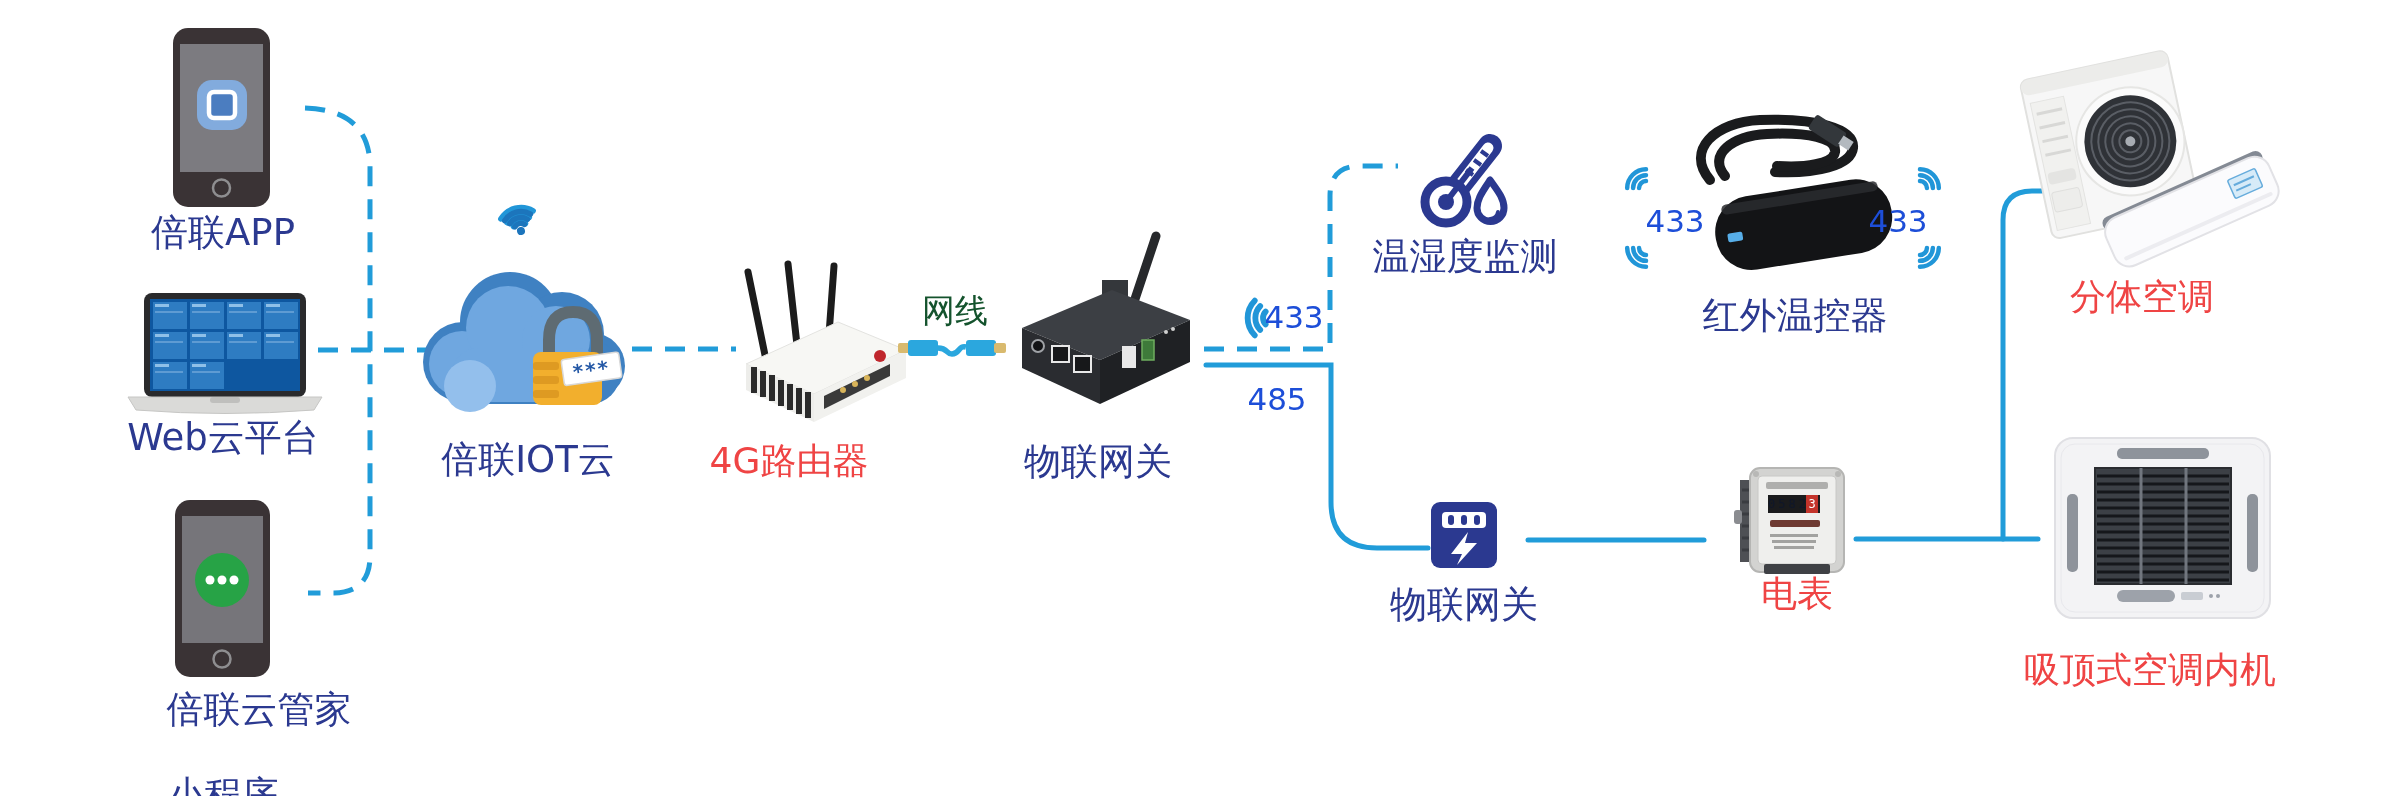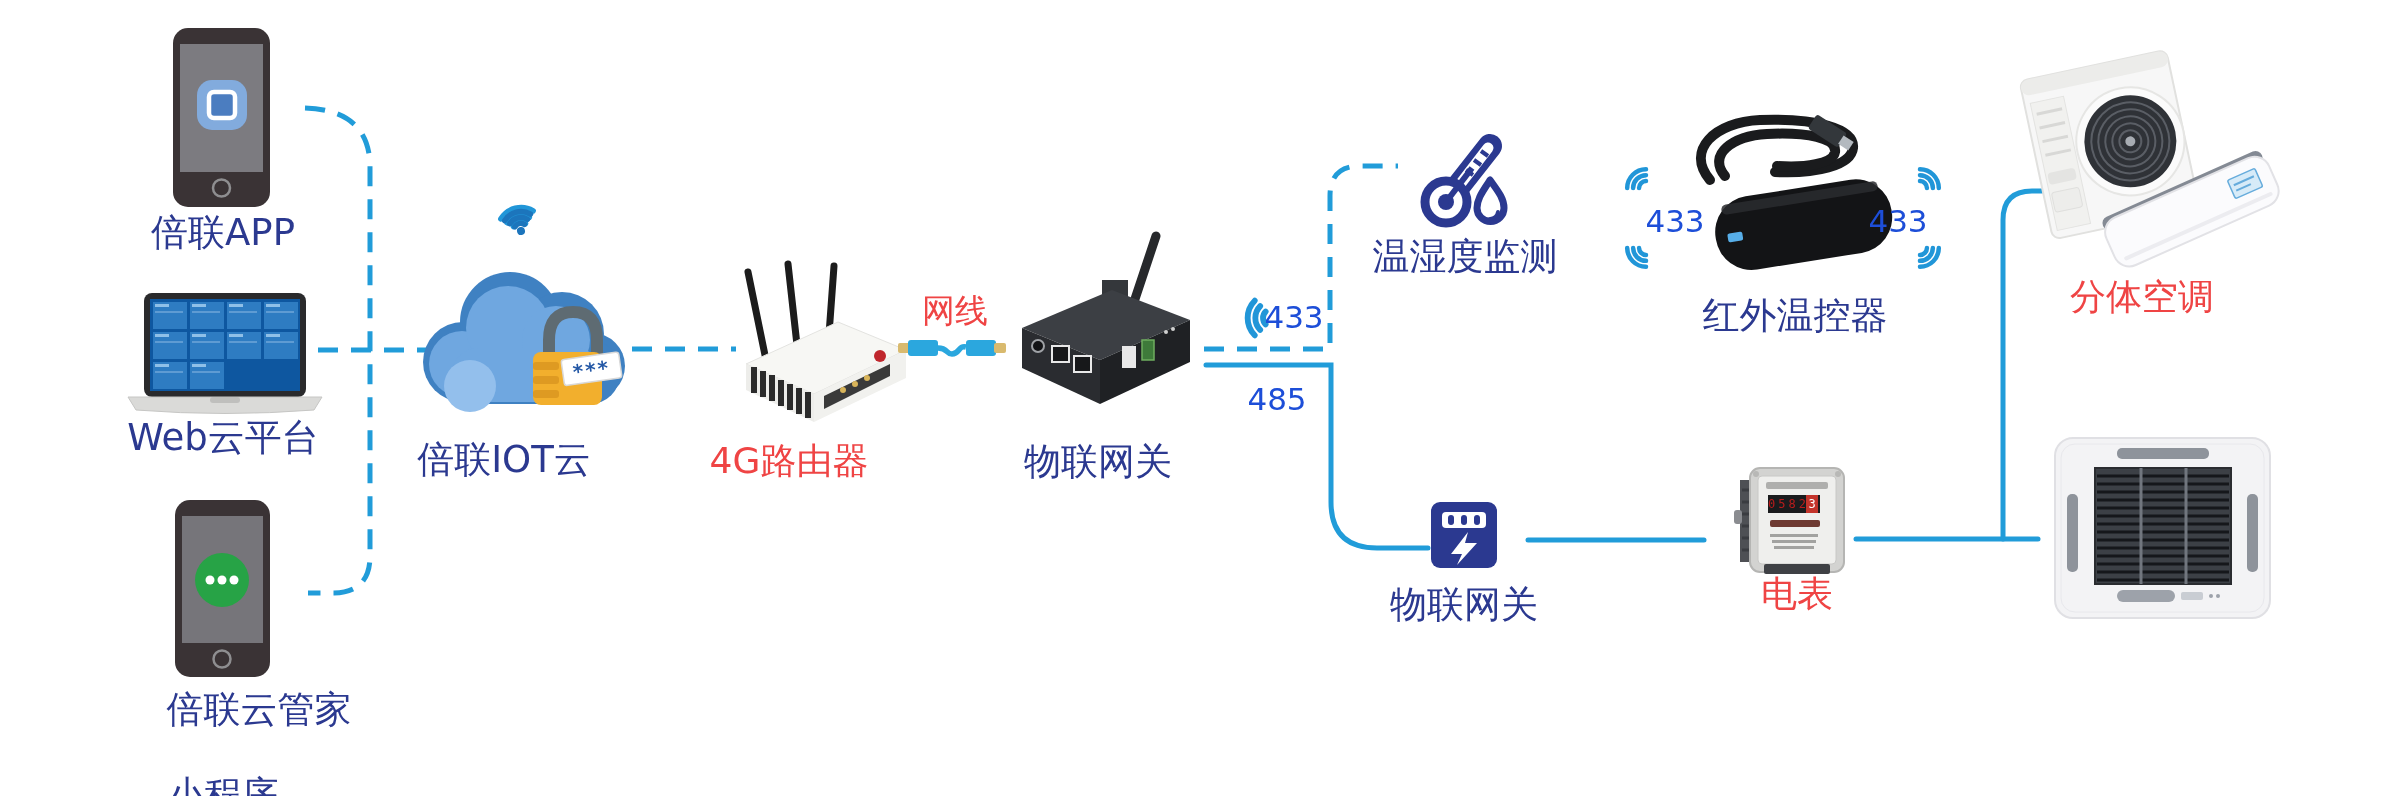--- a/index.html
+++ b/index.html
@@ -4,23 +4,23 @@
 <style>
   html,body{margin:0;padding:0;background:#ffffff;}
   #canvas{position:relative;width:2400px;height:796px;background:#ffffff;overflow:hidden;
           font-family:"DejaVu Sans","Liberation Sans",sans-serif;}
   #art{position:absolute;left:0;top:0;}
   .lbl{position:absolute;transform:translateX(-50%);line-height:1;white-space:nowrap;
        font-family:"DejaVu Sans","Liberation Sans",sans-serif;}
   .navy{color:#2B3990;font-size:37px;}
   .gray{color:#ef4444;font-size:36px;}
   .cyan{color:#1d4ed8;font-size:31px;}
-  .graysm{color:#ef4444;font-size:33px;}
+  .graysm{color:#14532d;font-size:33px;}
   .digits{position:absolute;font-family:"DejaVu Sans Mono","Liberation Mono",monospace;
-          font-size:12px;color:#b91c1c;letter-spacing:3px;text-align:center;line-height:1;}
+          font-size:12px;color:#0f172a;letter-spacing:3px;text-align:center;line-height:1;}
 </style>
 </head>
 <body>
 
 <div id="canvas">
 
 <svg id="art" width="2400" height="796" viewBox="0 0 2400 796">
   <defs>
     <g id="wave3">
       <path d="M-4.9 -4.9 A7 7 0 0 1 4.9 -4.9 M-9.1 -9.1 A13 13 0 0 1 9.1 -9.1 M-13.3 -13.3 A19 19 0 0 1 13.3 -13.3" fill="none" stroke="#2196D8" stroke-width="4.5" stroke-linecap="round"></path>
@@ -273,30 +273,31 @@
     <rect x="126" y="154" width="22" height="8" rx="2" fill="#C9CDD3"></rect>
     <circle cx="156" cy="158" r="2" fill="#9DA2AA"></circle>
         <circle cx="163" cy="158" r="2" fill="#9DA2AA"></circle>
   </g>
 </svg>
 
 <div class="lbl navy" style="left:223px;top:214px;">倍联APP</div>
 <div class="lbl navy" style="left:223px;top:419px;">Web云平台</div>
 <div class="lbl navy" style="left:223px;top:691px;margin-left:36px;">倍联云管家</div>
 <div class="lbl navy" style="left:223px;top:776px;">小程序</div>
-<div class="lbl navy" style="left:504px;top:441px;">倍联IOT云</div>
+<div class="lbl navy" style="left:528px;top:441px;">倍联IOT云</div>
 <div class="lbl gray" style="left:789px;top:443px;">4G路由器</div>
 <div class="lbl graysm" style="left:955px;top:294px;">网线</div>
 <div class="lbl navy" style="left:1098px;top:443px;">物联网关</div>
 <div class="lbl cyan" style="left:1294px;top:302px;">433</div>
 <div class="lbl cyan" style="left:1277px;top:384px;">485</div>
 <div class="lbl navy" style="left:1465px;top:238px;">温湿度监测</div>
 <div class="lbl cyan" style="left:1675px;top:206px;">433</div>
 <div class="lbl cyan" style="left:1898px;top:206px;">433</div>
 <div class="lbl navy" style="left:1795px;top:297px;">红外温控器</div>
 <div class="lbl gray" style="left:2142px;top:279px;">分体空调</div>
 <div class="lbl navy" style="left:1464px;top:586px;">物联网关</div>
 <div class="lbl gray" style="left:1797px;top:552px;margin-top:24px;">电表</div>
+<div class="lbl gray" style="left:2150px;top:652px;">吸顶式空调内机</div>
 
 <div class="digits" style="left:1768px;top:498px;width:38px;">0582</div>
 <div class="digits" style="left:1806px;top:498px;width:12px;letter-spacing:0;color:#FFFFFF;">3</div>
 
 </div>
 
 </body></html>

